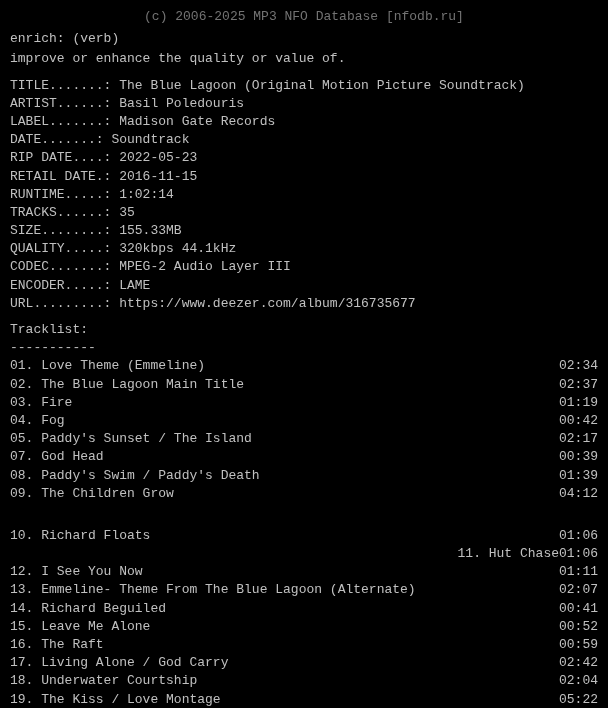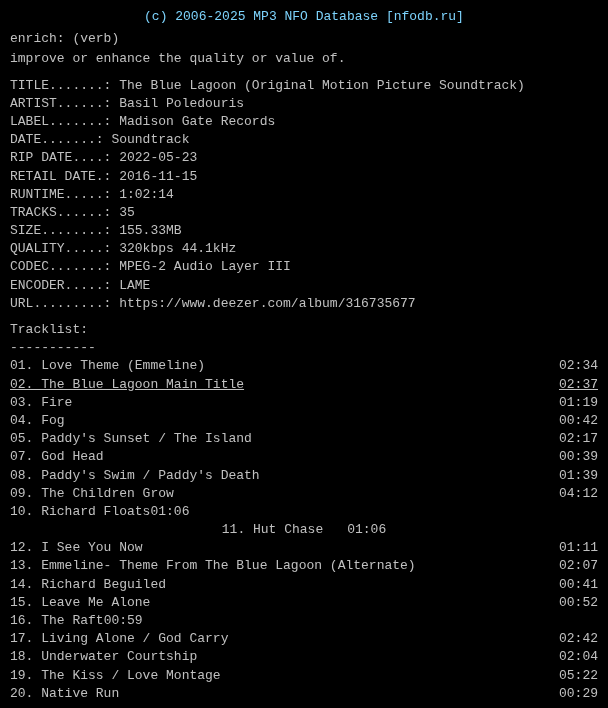--- a/index.html
+++ b/index.html
@@ -11,21 +11,21 @@
       background-color: #000000;
       color: #c0c0c0;
       font-family: 'Courier New', Courier, monospace;
       font-size: 13px;
       line-height: 1.4;
       padding: 8px 10px;
       width: 608px;
       min-height: 708px;
     }
     .copyright {
-      color: #7dd3fc;
+      color: #737373;
       text-align: center;
       margin-bottom: 4px;
     }
     .enrich-line {
       color: #c0c0c0;
       margin-bottom: 2px;
     }
     .meta-section {
       margin-top: 8px;
       margin-bottom: 8px;
@@ -65,31 +65,31 @@
   <div class="meta-line">URL.........: https://www.deezer.com/album/316735677</div>
 </div>
 
 <div class="tracklist-header">
   <div>Tracklist:</div>
   <div class="divider">-----------</div>
 </div>
 
 <div id="track-list">
     <div style="display: flex; justify-content: space-between; white-space: pre;"><span>01. Love Theme (Emmeline)</span><span>02:34</span></div>
-    <div style="display: flex; justify-content: space-between; white-space: pre; text-decoration: underline;"><span>02. The Blue Lagoon Main Title</span><span>02:37</span></div>
+    <div style="display: flex; justify-content: space-between; white-space: pre;"><span>02. The Blue Lagoon Main Title</span><span>02:37</span></div>
     <div style="display: flex; justify-content: space-between; white-space: pre;"><span>03. Fire</span><span>01:19</span></div>
     <div style="display: flex; justify-content: space-between; white-space: pre;"><span>04. Fog</span><span>00:42</span></div>
     <div style="display: flex; justify-content: space-between; white-space: pre;"><span>05. Paddy's Sunset / The Island</span><span>02:17</span></div>
     <div style="display: flex; justify-content: space-between; white-space: pre;"><span>07. God Head</span><span>00:39</span></div>
     <div style="display: flex; justify-content: space-between; white-space: pre;"><span>08. Paddy's Swim / Paddy's Death</span><span>01:39</span></div>
     <div style="display: flex; justify-content: space-between; white-space: pre;"><span>09. The Children Grow</span><span>04:12</span></div>
-    <div style="display: flex; justify-content: flex-start; white-space: pre;"><span>10. Richard Floats</span><span>01:06</span></div>
-    <div style="display: flex; justify-content: center; white-space: pre; gap: 24px;"><span>11. Hut Chase</span><span>01:06</span></div>
+    <div style="display: flex; justify-content: space-between; white-space: pre; margin-top: 24px;"><span>10. Richard Floats</span><span>01:06</span></div>
+    <div style="display: flex; justify-content: flex-end; white-space: pre;"><span>11. Hut Chase</span><span>01:06</span></div>
     <div style="display: flex; justify-content: space-between; white-space: pre;"><span>12. I See You Now</span><span>01:11</span></div>
     <div style="display: flex; justify-content: space-between; white-space: pre;"><span>13. Emmeline- Theme From The Blue Lagoon (Alternate)</span><span>02:07</span></div>
     <div style="display: flex; justify-content: space-between; white-space: pre; gap: 12px;"><span>14. Richard Beguiled</span><span>00:41</span></div>
     <div style="display: flex; justify-content: space-between; white-space: pre;"><span>15. Leave Me Alone</span><span>00:52</span></div>
-    <div style="display: flex; justify-content: flex-start; white-space: pre;"><span>16. The Raft</span><span>00:59</span></div>
+    <div style="display: flex; justify-content: space-between; white-space: pre;"><span>16. The Raft</span><span>00:59</span></div>
     <div style="display: flex; justify-content: space-between; white-space: pre;"><span>17. Living Alone / God Carry</span><span>02:42</span></div>
     <div style="display: flex; justify-content: space-between; white-space: pre; align-items: flex-end;"><span>18. Underwater Courtship</span><span>02:04</span></div>
     <div style="display: flex; justify-content: space-between; white-space: pre;"><span>19. The Kiss / Love Montage</span><span>05:22</span></div>
     <div style="display: flex; justify-content: space-between; white-space: pre;"><span>20. Native Run</span><span>00:29</span></div>
   </div>
 
 </body></html>

